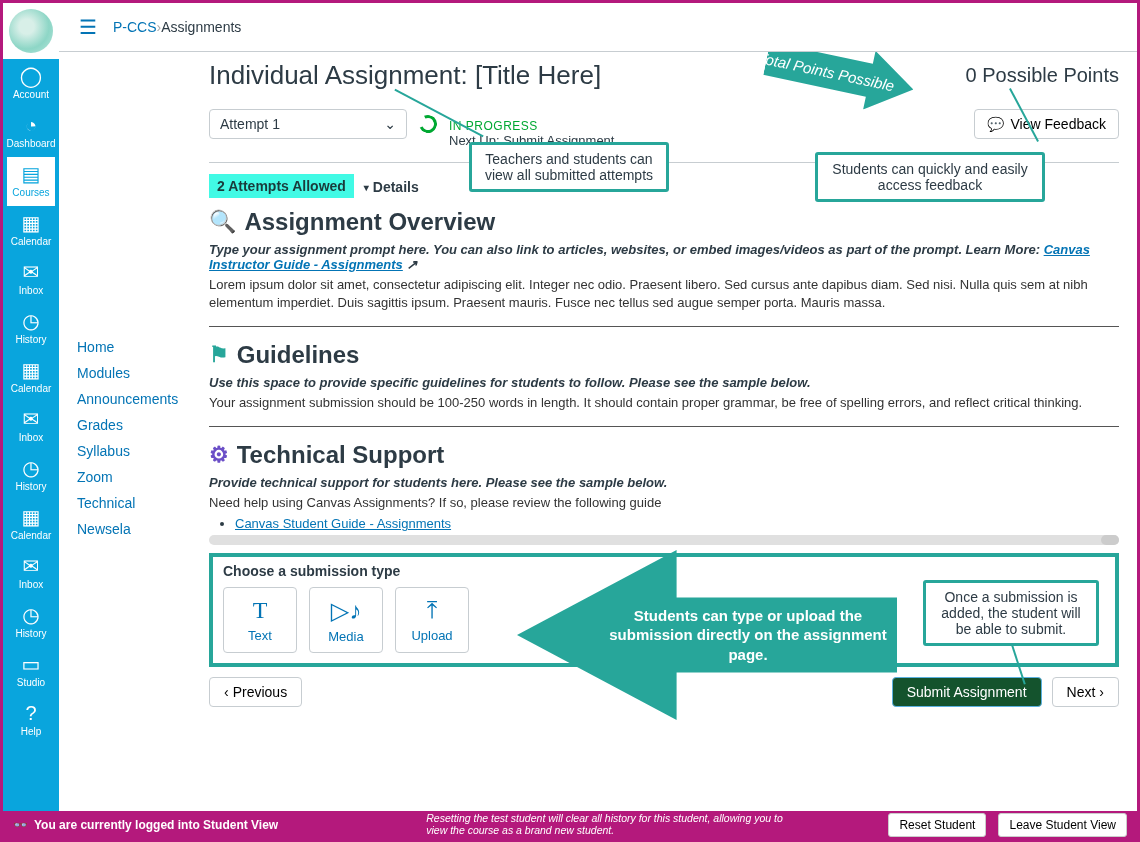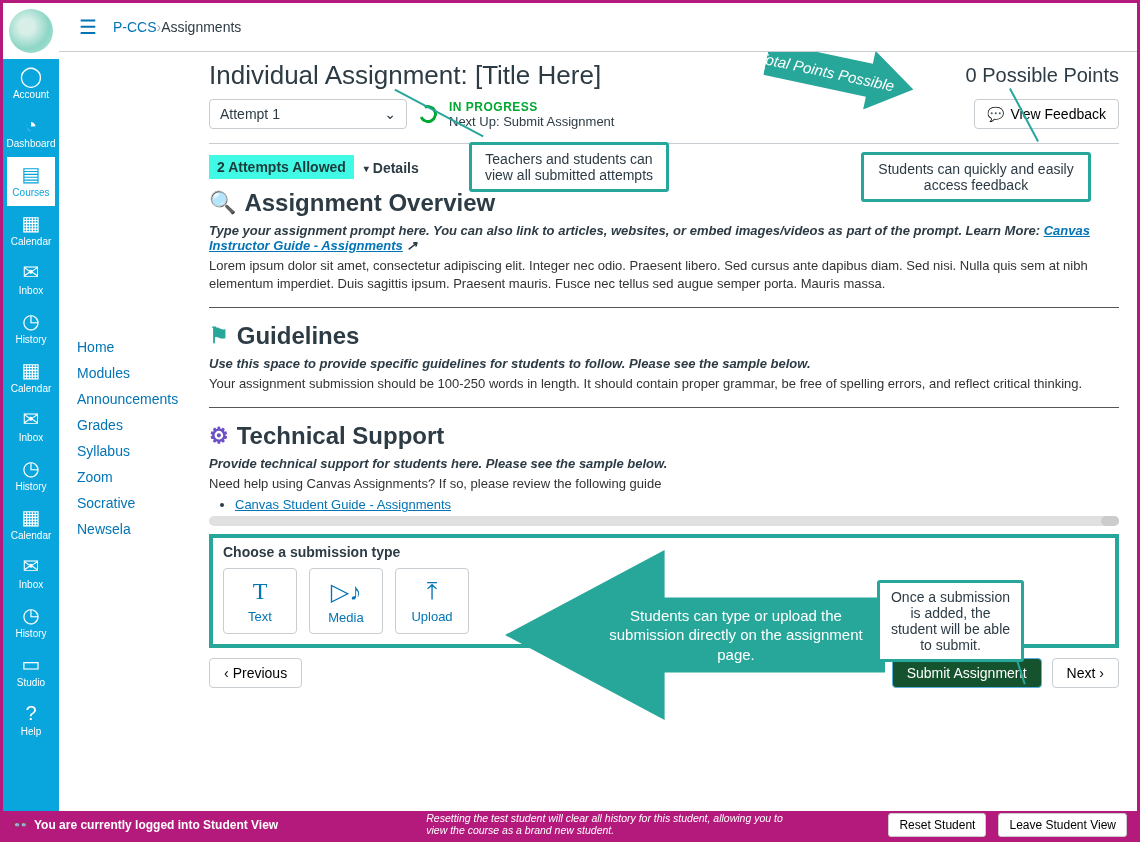--- a/index.html
+++ b/index.html
@@ -104,21 +104,21 @@
   .points { font-size: 20px; font-weight: 400; }
   .row2 { display:flex; align-items:center; gap:12px; margin-top:8px; }
   .attempt-select {
     width: 198px; padding: 6px 10px;
     border: 1px solid var(--light-gray);
     border-radius: 4px;
     display:flex; justify-content:space-between; align-items:center;
     font-size: 14px; cursor:pointer;
   }
   .progress-ring { width:18px; height:18px; border:3px solid var(--accent-green); border-left-color:transparent; border-radius:50%; transform:rotate(20deg);}
-  .progress-text .status { color: var(--accent-green); font-weight:700; font-size:12px; letter-spacing:0.5px;}
+  .progress-text .status { color: var(--accent-green); font-weight:400; font-size:12px; letter-spacing:0.5px;margin-top:20px;}
   .progress-text .next { font-size:13px; }
   .view-fb {
     margin-left:auto;
     border:1px solid var(--light-gray);
     background:#fff; padding:6px 12px; border-radius:4px;
     display:flex; gap:6px; align-items:center;
     cursor:pointer; font-size:14px;
   }
   .divider-thin { border-top:1px solid var(--light-gray); margin:14px 0 8px; }
   .attempts-badge {
@@ -294,21 +294,21 @@
 
     <div class="content-area">
 
       <div class="course-nav" id="cnav">
           <a>Home</a>
           <a>Modules</a>
           <a>Announcements</a>
           <a>Grades</a>
           <a>Syllabus</a>
           <a>Zoom</a>
-          <a>Socrative</a>
+          <a>Technical</a>
           <a>Newsela</a>
         </div>
 
       <div class="main">
         <div class="title-row">
           <h1 class="page-title">Individual Assignment: [Title Here]</h1>
           <div class="points">0 Possible Points</div>
         </div>
         <div class="row2">
           <div class="attempt-select">
@@ -401,28 +401,28 @@
         </div>
 
         
         <div class="big-arrow arrow-right" style="left:556px; top:-8px; transform:rotate(12deg); font-style:italic;">
           <span style="margin-left:-28px">Total Points Possible</span>
         </div>
 
         <div class="annot" style="left:260px; top:90px; width:200px;">Teachers and students can view all submitted attempts</div>
         <div class="conn" style="left:180px; top:60px; width:100px; transform:rotate(28deg);"></div>
 
-        <div class="annot" style="left:652px; top:100px; width:230px;">Students can quickly and easily access feedback</div>
+        <div class="annot" style="left:606px; top:100px; width:230px;">Students can quickly and easily access feedback</div>
         <div class="conn" style="left:785px; top:62px; width:60px; transform:rotate(62deg);"></div>
 
-        <div class="big-arrow arrow-left" style="left:296px; top:498px; width:380px; height:170px;">
+        <div class="big-arrow arrow-left" style="left:308px; top:498px; width:380px; height:170px;font-weight:bold;">
           <div class="atxt">Students can type or upload the submission directly on the assignment page.</div>
         </div>
 
-        <div class="annot" style="left:668px; top:528px; width:147px;">Once a submission is added, the student will be able to submit.</div>
+        <div class="annot" style="left:714px; top:528px; width:176px;">Once a submission is added, the student will be able to submit.</div>
         <div class="conn" style="left:770px; top:598px; width:70px; transform:rotate(72deg);"></div>
 
       </div>
     </div>
   </div>
 </div>
 
 <div class="sv-bar">
   <span class="sv-text">
     <span>👓</span>

